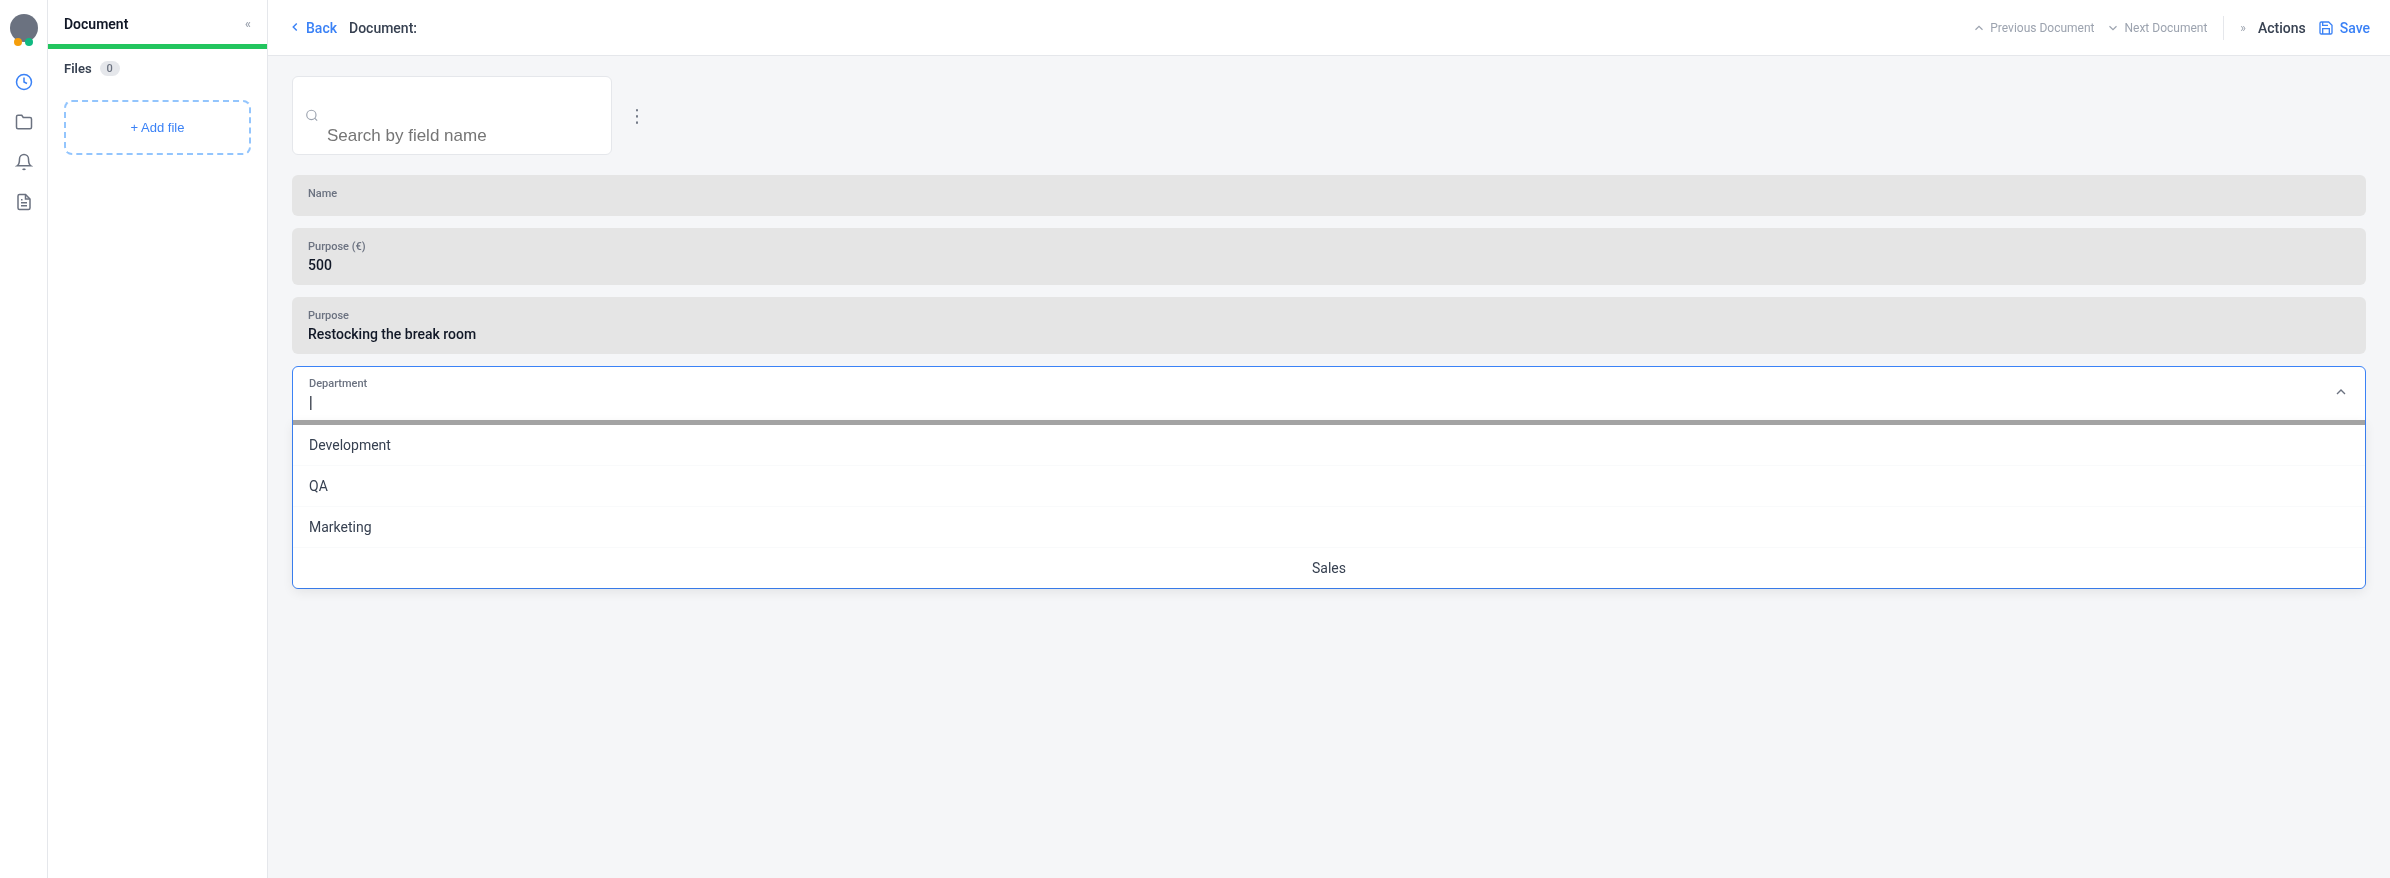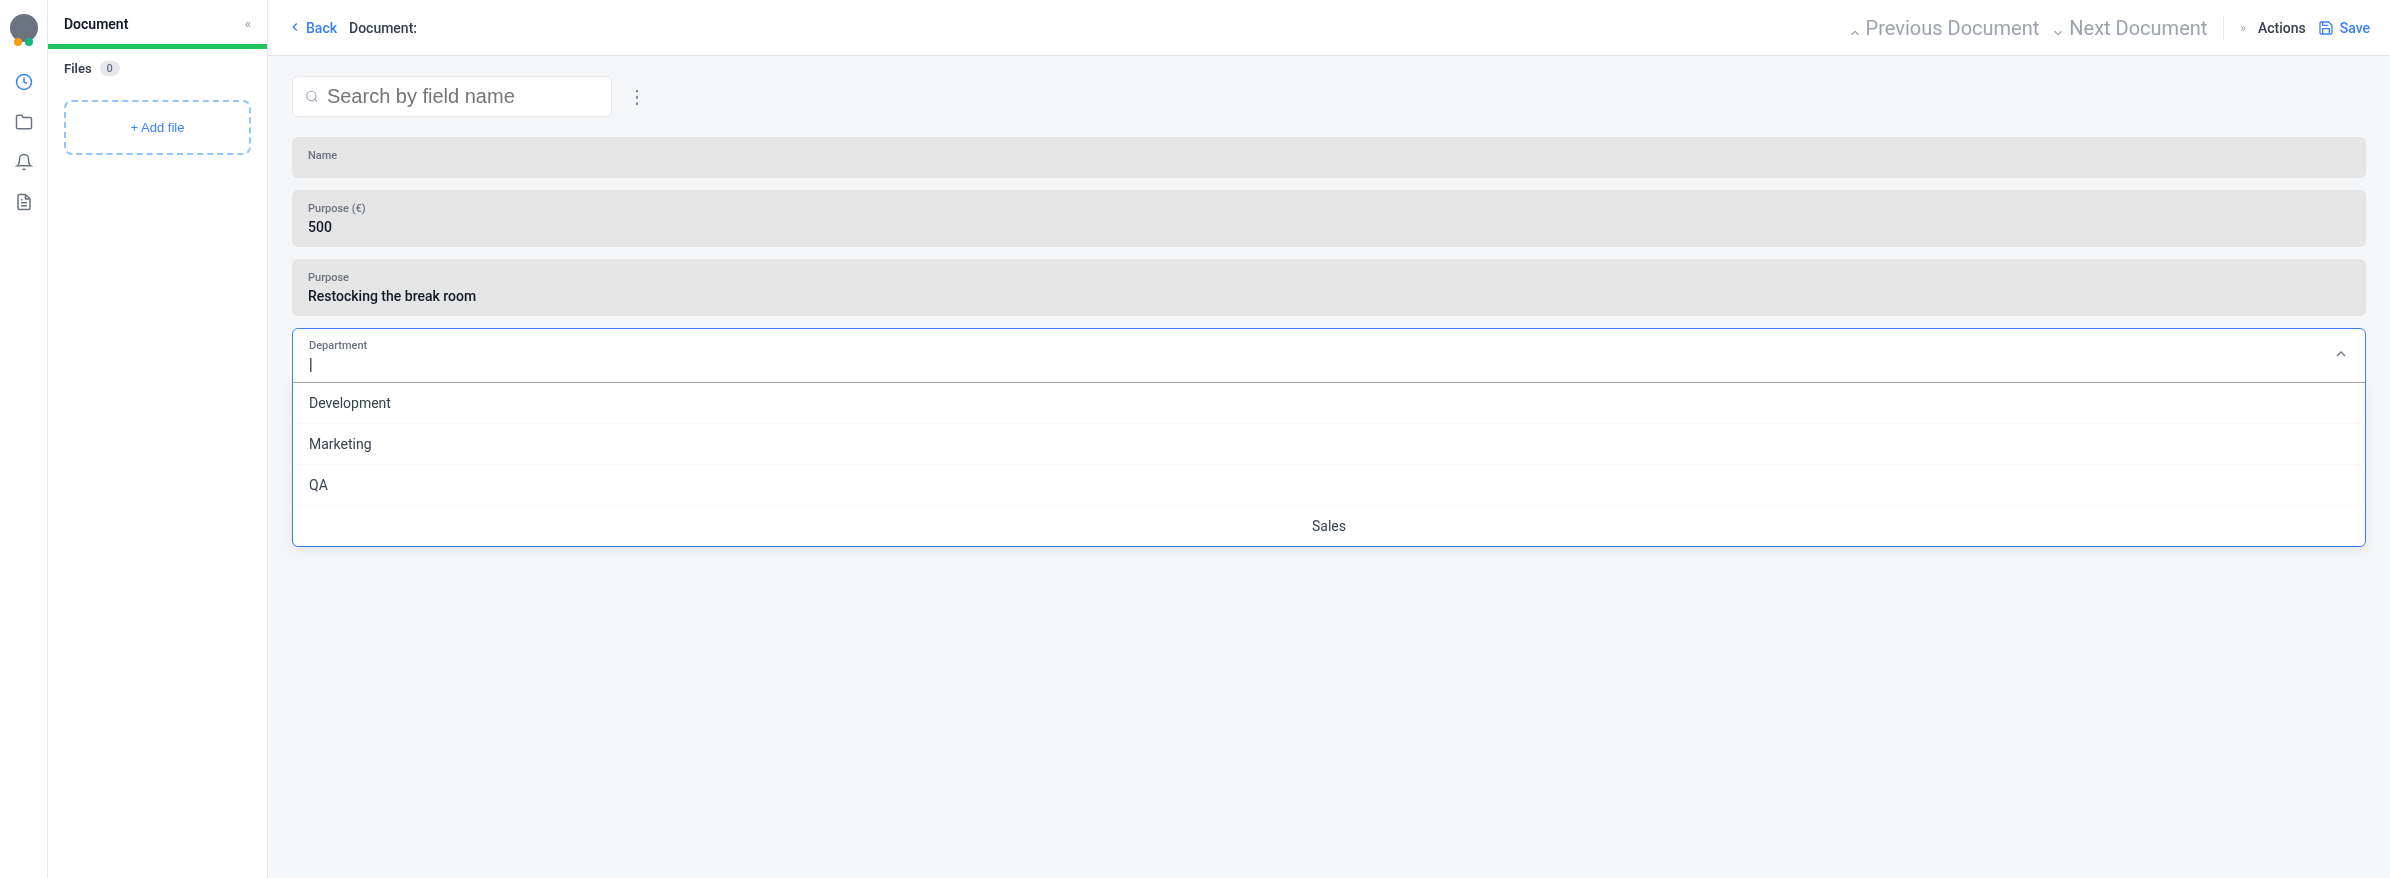--- a/index.html
+++ b/index.html
@@ -156,21 +156,21 @@
       font-size: 14px;
       color: #374151;
       font-weight: 500;
     }
     .spacer { flex: 1; }
     .nav-doc-btn {
       display: flex;
       align-items: flex-end;
       gap: 4px;
       color: #9ca3af;
-      font-size: 20px;
+      font-size: 12px;
       cursor: pointer;
     }
     .topbar-divider {
       width: 1px;
       height: 24px;
       background: #e5e7eb;
       margin: 0 4px;
     }
     .actions-btn {
       color: #374151;
@@ -209,24 +209,25 @@
       gap: 8px;
       background: #fff;
       border: 1px solid #e5e7eb;
       border-radius: 6px;
       padding: 8px 12px;
       width: 320px;
     }
     .search-input-wrap input {
       border: none;
       outline: none;
-      font-size: 20px;
+      font-size: 17px;
       color: #6b7280;
       background: transparent;
       width: 100%;
+      margin-top: 41px;
     }
     .dots-menu {
       color: #6b7280;
       cursor: pointer;
       font-size: 18px;
       padding: 4px 8px;
     }
 
     
     .field-card {
@@ -277,21 +278,21 @@
       color: #111827;
       width: 100%;
     }
     .chevron-up {
       color: #6b7280;
       font-size: 14px;
     }
 
     
     .dropdown-list {
-      border-top: 1px solid #a3a3a3;
+      border-top: 5px solid #a3a3a3;
       background: #fff;
       border-radius: 0 0 6px 6px;
       box-shadow: 0 4px 12px rgba(0,0,0,0.08);
     }
     .dropdown-item {
       padding: 12px 16px;
       font-size: 14px;
       color: #374151;
       cursor: pointer;
       border-bottom: 1px solid #f9fafb;
@@ -426,19 +427,19 @@
           <input type="text" class="dept-input" value="|" style="">
         </div>
         <span class="chevron-up">
           <svg width="16" height="16" viewBox="0 0 24 24" fill="none" stroke="#6b7280" stroke-width="2">
             <polyline points="18 15 12 9 6 15"></polyline>
           </svg>
         </span>
       </div>
       <div class="dropdown-list">
         <div class="dropdown-item">Development</div>
+        <div class="dropdown-item">QA</div>
         <div class="dropdown-item">Marketing</div>
-        <div class="dropdown-item">QA</div>
         <div class="dropdown-item">Sales</div>
       </div>
     </div>
   </div>
 </div>
 
 </body></html>

